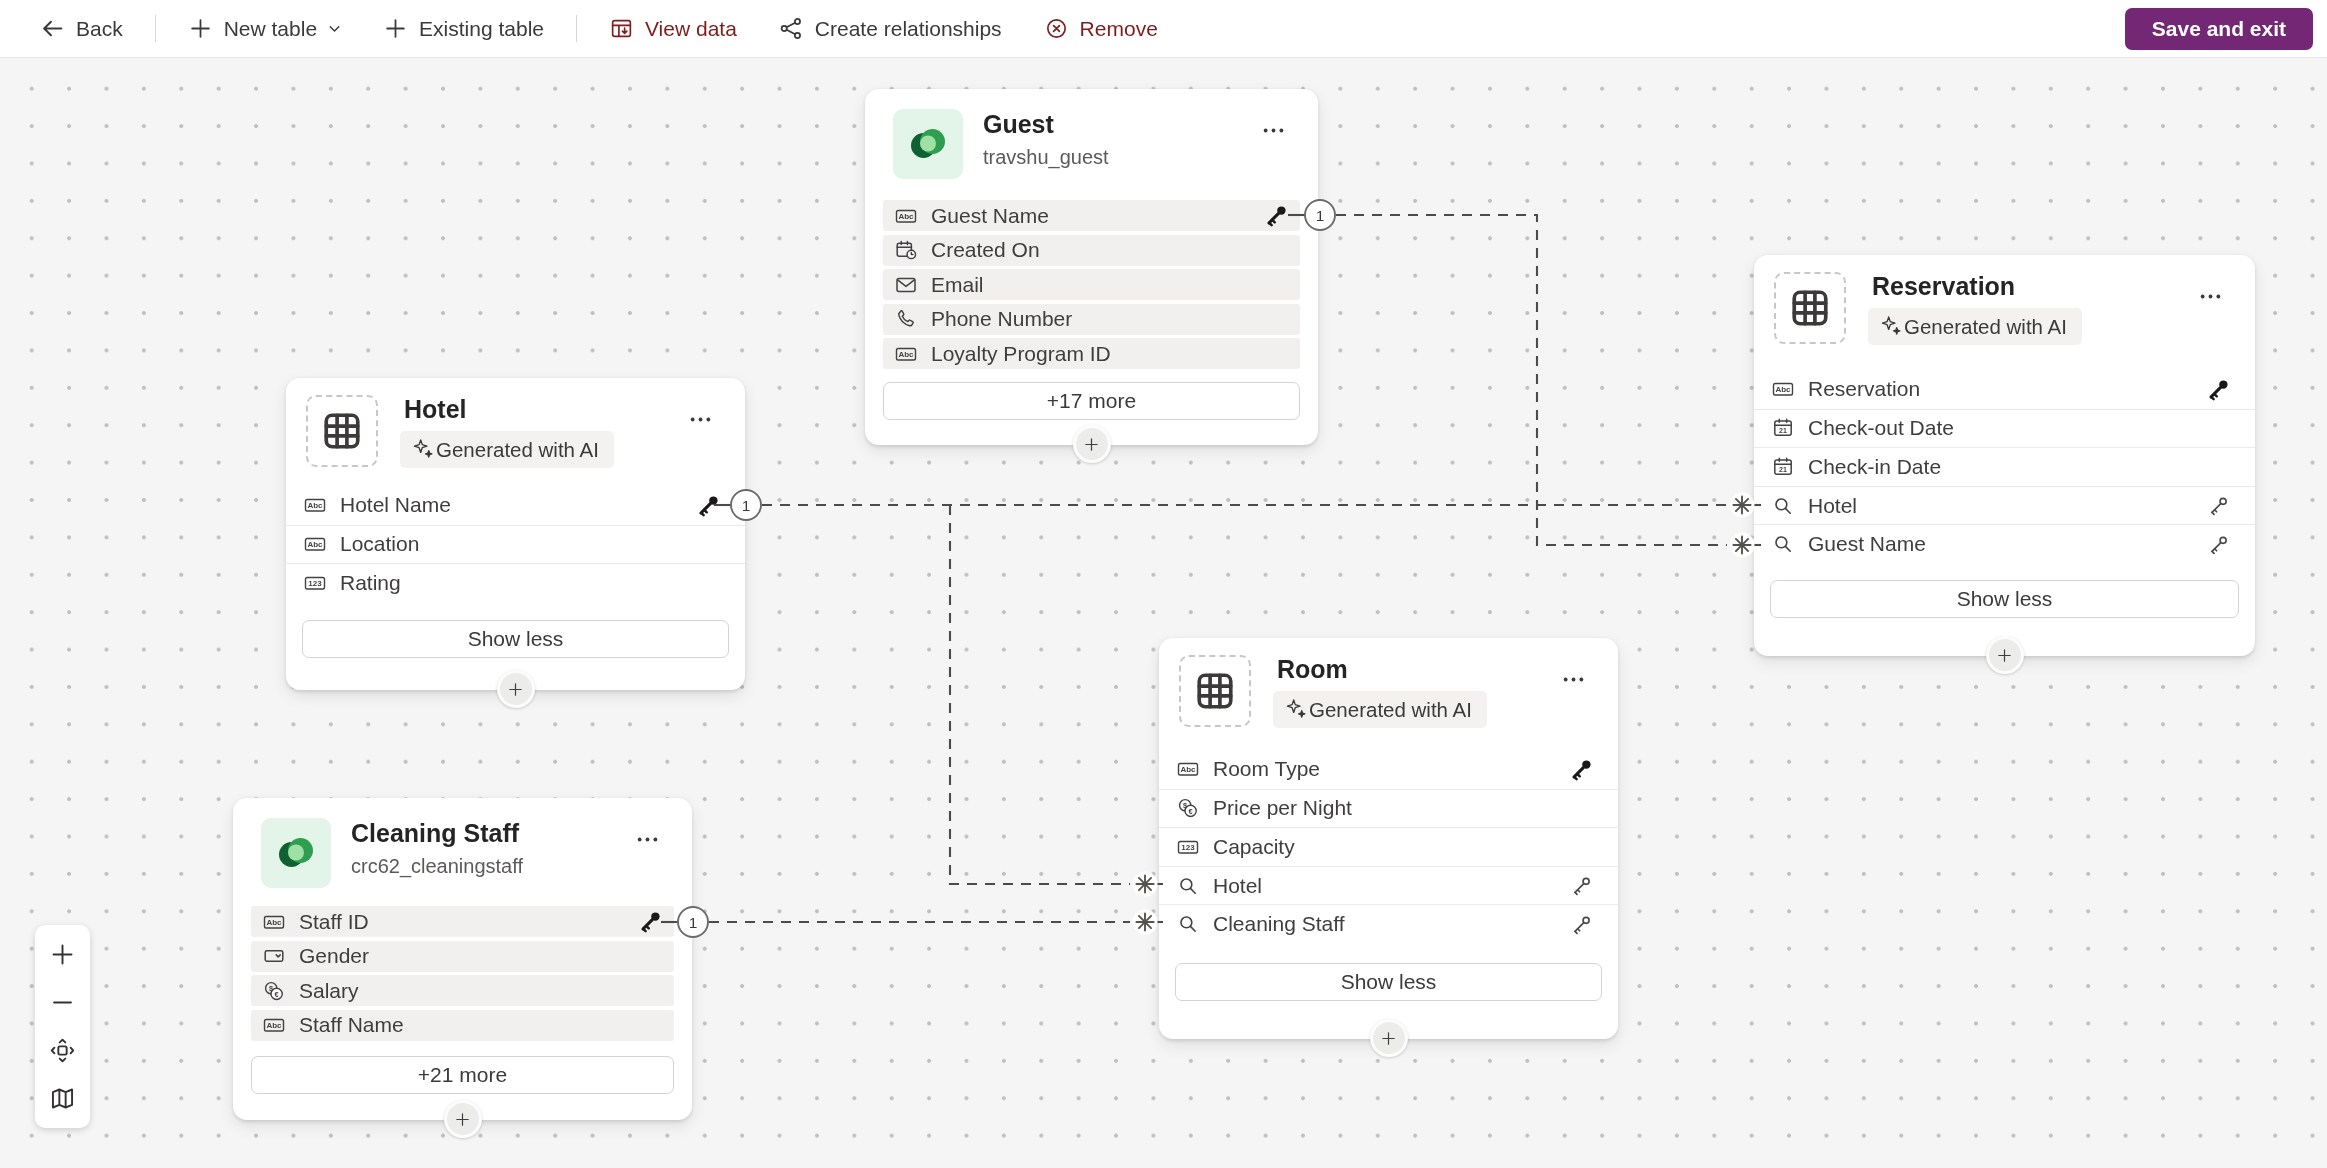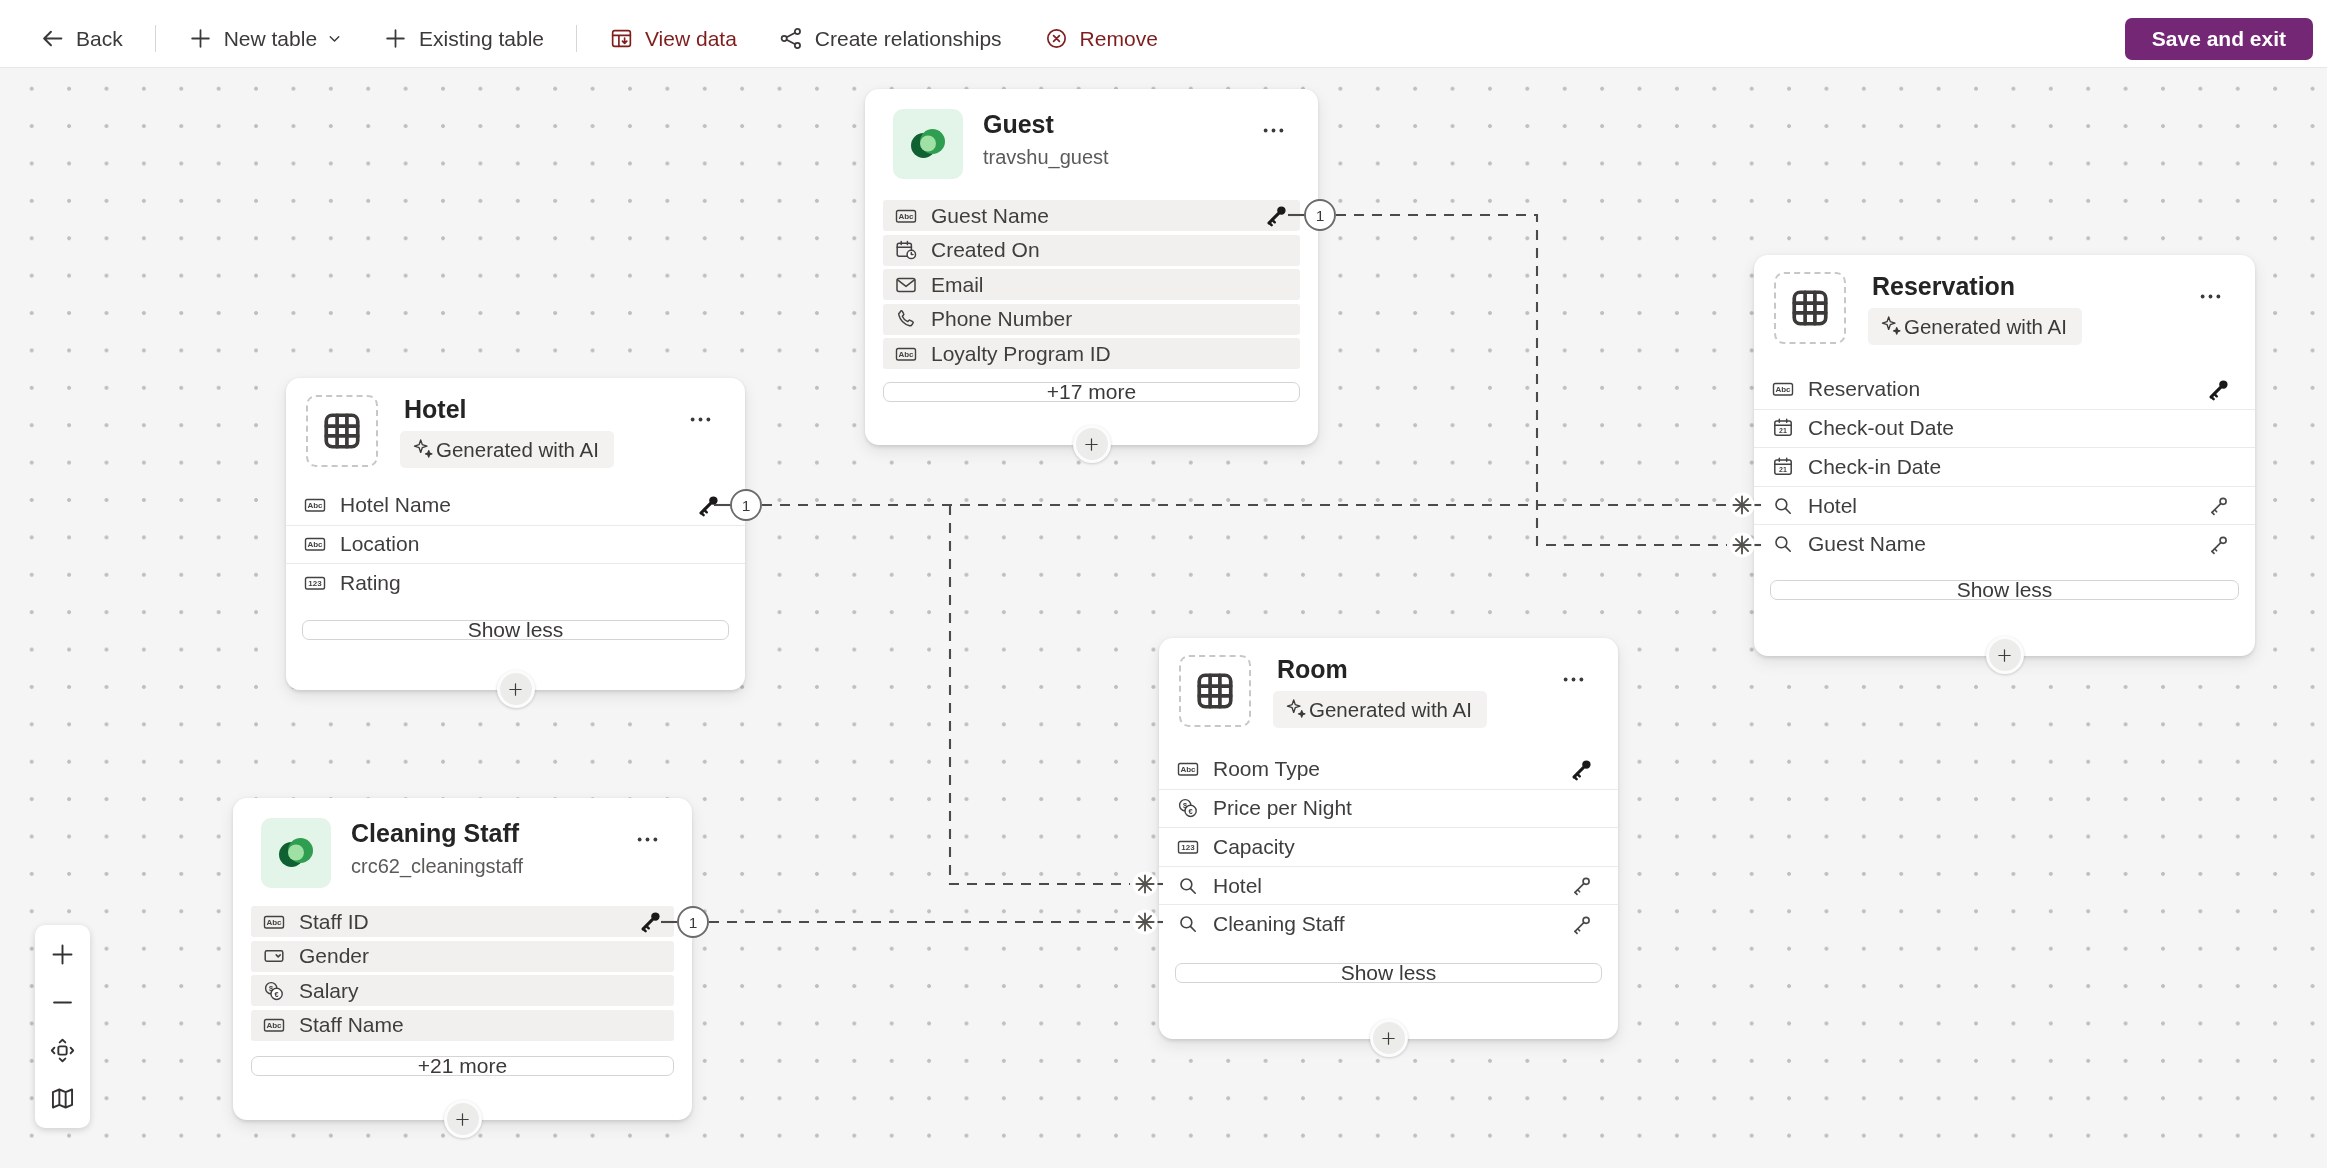--- a/index.html
+++ b/index.html
@@ -4,21 +4,21 @@
 <style>
   html,body{margin:0;padding:0;}
   body{
     width:2327px;height:1168px;overflow:hidden;position:relative;
     font-family:"Liberation Sans","DejaVu Sans",sans-serif;
     background:#fff;color:#3b3a39;
     -webkit-font-smoothing:antialiased;
   }
   
   #toolbar{
-    position:absolute;top:10px;left:0;right:0;height:58px;
+    position:absolute;top:0;left:0;right:0;height:58px;
     background:#ffffff;border-bottom:1px solid #e6e6e6;
     display:flex;align-items:center;padding:0 14px;box-sizing:border-box;
     font-size:21px;z-index:50;
   }
   .tb-btn{display:flex;align-items:center;gap:11px;height:40px;padding:0 10px;
     border:none;background:transparent;color:#3b3a39;font-size:21px;cursor:pointer;
     font-family:inherit;white-space:nowrap;border-radius:5px;}
   .tb-btn svg{width:25px;height:25px;flex:0 0 auto;}
   .tb-btn.disabled{color:#7f1d1d;}
   .tb-divider{width:1px;height:27px;background:#d8d6d4;margin:0 22px;}
@@ -59,21 +59,21 @@
     display:flex;align-items:center;padding:0 11px;}
   
   .card-lines .row{height:38.6px;display:flex;align-items:center;padding:0 24px 0 17px;box-sizing:border-box;}
   .card-lines .row + .row{border-top:1px solid #eceae8;}
   .row-icon{display:flex;color:#424242;}
   .row-icon svg{width:24px;height:24px;}
   .row-label{margin-left:13px;font-size:21px;color:#3f3e3d;}
   .right-ico{margin-left:auto;display:flex;color:#1b1a19;}
   .right-ico svg{width:25px;height:25px;}
   .right-ico.outline{color:#4a4846;}
-  .foot-btn{position:absolute;height:20px;background:#fff;border:1px solid #d6d4d2;border-radius:7px;
+  .foot-btn{position:absolute;height:38px;background:#fff;border:1px solid #d6d4d2;border-radius:7px;
     display:flex;align-items:center;justify-content:center;font-size:21px;color:#3b3a39;
     font-family:inherit;cursor:pointer;box-sizing:border-box;}
   .card-gray .foot-btn{left:18px;right:18px;}
   .card-lines .foot-btn{left:16px;right:16px;}
   .add-btn{position:absolute;left:50%;width:38px;height:38px;border-radius:50%;
     background:#ececeb;border:3px solid #fcfcfc;box-shadow:0 1px 3px rgba(0,0,0,.18);
     display:flex;align-items:center;justify-content:center;color:#3f3e3d;cursor:pointer;
     transform:translateX(-50%);box-sizing:border-box;}
   .add-btn svg{width:17px;height:17px;}
   

